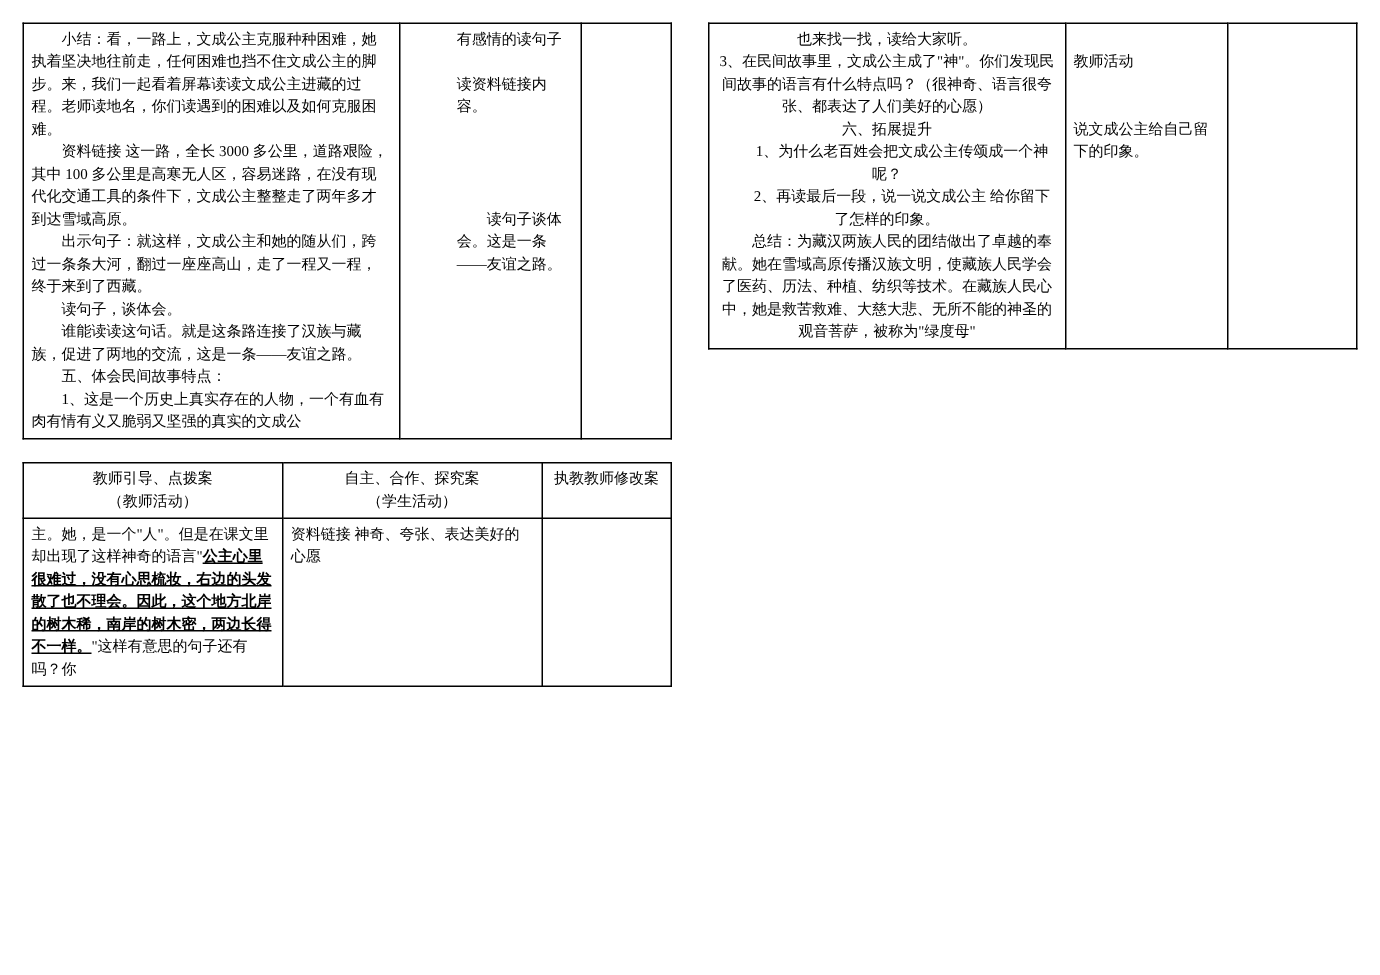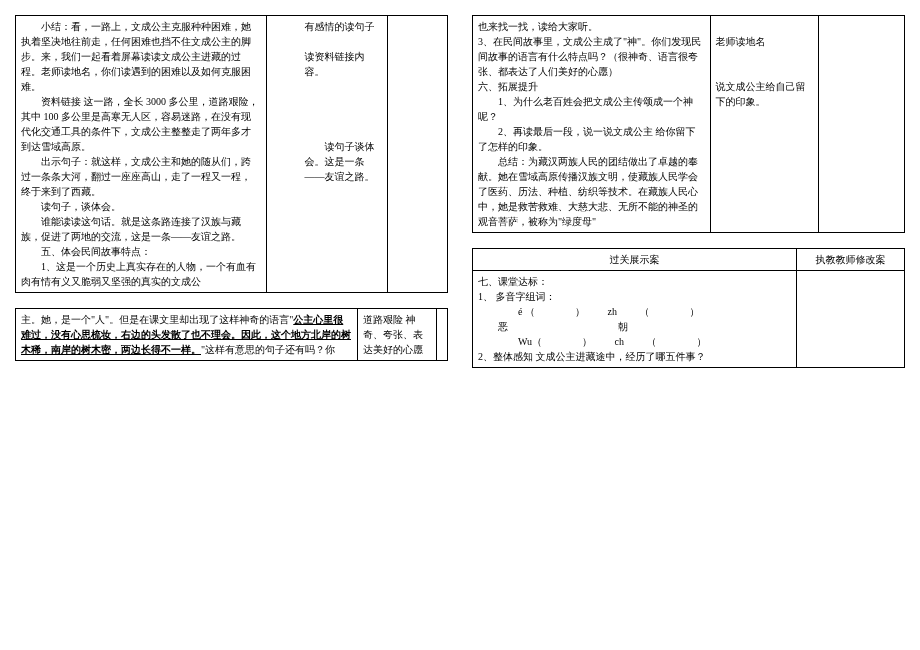--- a/index.html
+++ b/index.html
@@ -96,81 +96,69 @@
         </td>
         <td class="wide-col3">
           <div></div>
         </td>
       </tr>
     </tbody>
       </table>
 
     <table>
       <tbody>
+          <tr>
+        <td class="bottom-left-col1 header-cell">
+          <div style="white-space: pre-wrap;">教师引导、点拨案
+（教师活动）</div>
+        </td>
+        <td class="bottom-left-col2 header-cell">
+          <div style="white-space: pre-wrap;">自主、合作、探究案
+（学生活动）</div>
+        </td>
+        <td class="bottom-left-col3 header-cell">
+          <div style="white-space: pre-wrap;">执教教师修改案</div>
+        </td>
+      </tr>
       <tr>
         <td class="cell-content">
           <span>主。她，是一个"人"。但是在课文里却出现了这样神奇的语言"</span><span class="underline">公主心里很难过，没有心思梳妆，右边的头发散了也不理会。因此，这个地方北岸的树木稀，南岸的树木密，两边长得不一样。</span><span>"这样有意思的句子还有吗？你</span>
         </td>
         <td class="cell-content">
-          <div>道路艰险 神奇、夸张、表达美好的心愿</div>
+          <div>资料链接 神奇、夸张、表达美好的心愿</div>
         </td>
         <td>
           <div></div>
         </td>
       </tr>
     </tbody>
       </table>
   </div>
 
   <div class="column">
 
     <table>
       <tbody>
           <tr>
         <td class="r-col1 cell-content">
-          <div style="white-space: pre-wrap;">也来找一找，读给大家听。
+          <div style="white-space: pre-wrap; text-align: center;">也来找一找，读给大家听。
 3、在民间故事里，文成公主成了"神"。你们发现民间故事的语言有什么特点吗？（很神奇、语言很夸张、都表达了人们美好的心愿）
 六、拓展提升
 　　1、为什么老百姓会把文成公主传颂成一个神呢？
 　　2、再读最后一段，说一说文成公主 给你留下了怎样的印象。
 　　总结：为藏汉两族人民的团结做出了卓越的奉献。她在雪域高原传播汉族文明，使藏族人民学会了医药、历法、种植、纺织等技术。在藏族人民心中，她是救苦救难、大慈大悲、无所不能的神圣的观音菩萨，被称为"绿度母"</div>
         </td>
         <td class="r-col2 cell-content">
           <div style="white-space: pre-wrap;">
-老师读地名
+教师活动
 
 
 说文成公主给自己留下的印象。</div>
         </td>
         <td class="r-col3">
           <div></div>
         </td>
       </tr>
     </tbody>
       </table>
 
-    <table>
-      <tbody>
-          <tr>
-        <td class="bottom-right-col1 header-cell">
-          <div>过关展示案</div>
-        </td>
-        <td class="bottom-right-col2 header-cell">
-          <div>执教教师修改案</div>
-        </td>
-      </tr>
-      <tr>
-        <td class="cell-content">
-          <div style="white-space: pre-wrap;">七、课堂达标：
-1、 多音字组词：
-　　　　é （　　　　）　　 zh　　 （　　　　）
-　　恶　　　　　　　　　　　朝
-　　　　Wu（　　　　）　　 ch　　 （　　　　）
-2、整体感知 文成公主进藏途中，经历了哪五件事？</div>
-        </td>
-        <td>
-          <div></div>
-        </td>
-      </tr>
-    </tbody>
-      </table>
   </div>
 </div>
 
 </body></html>

